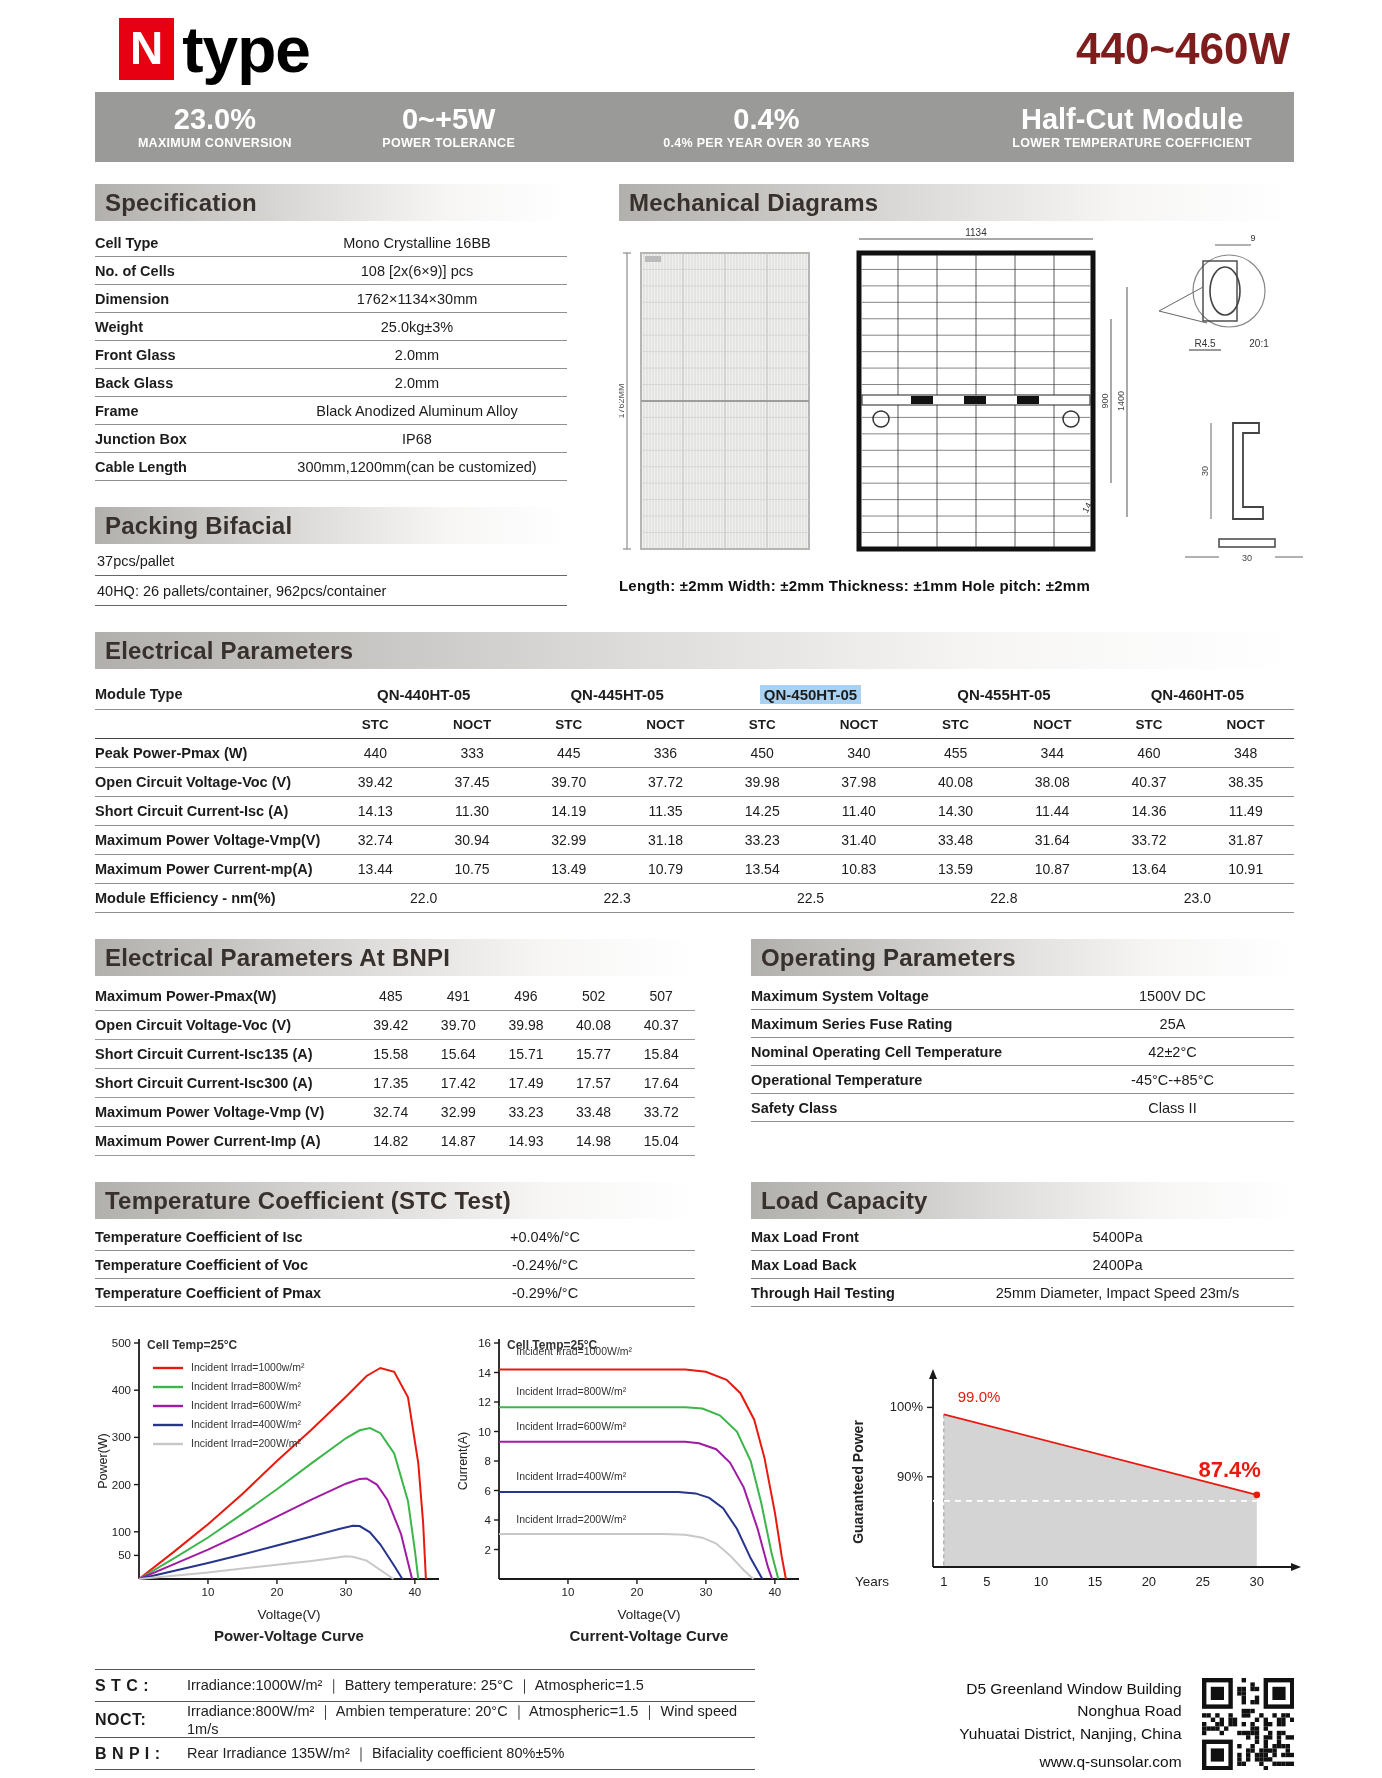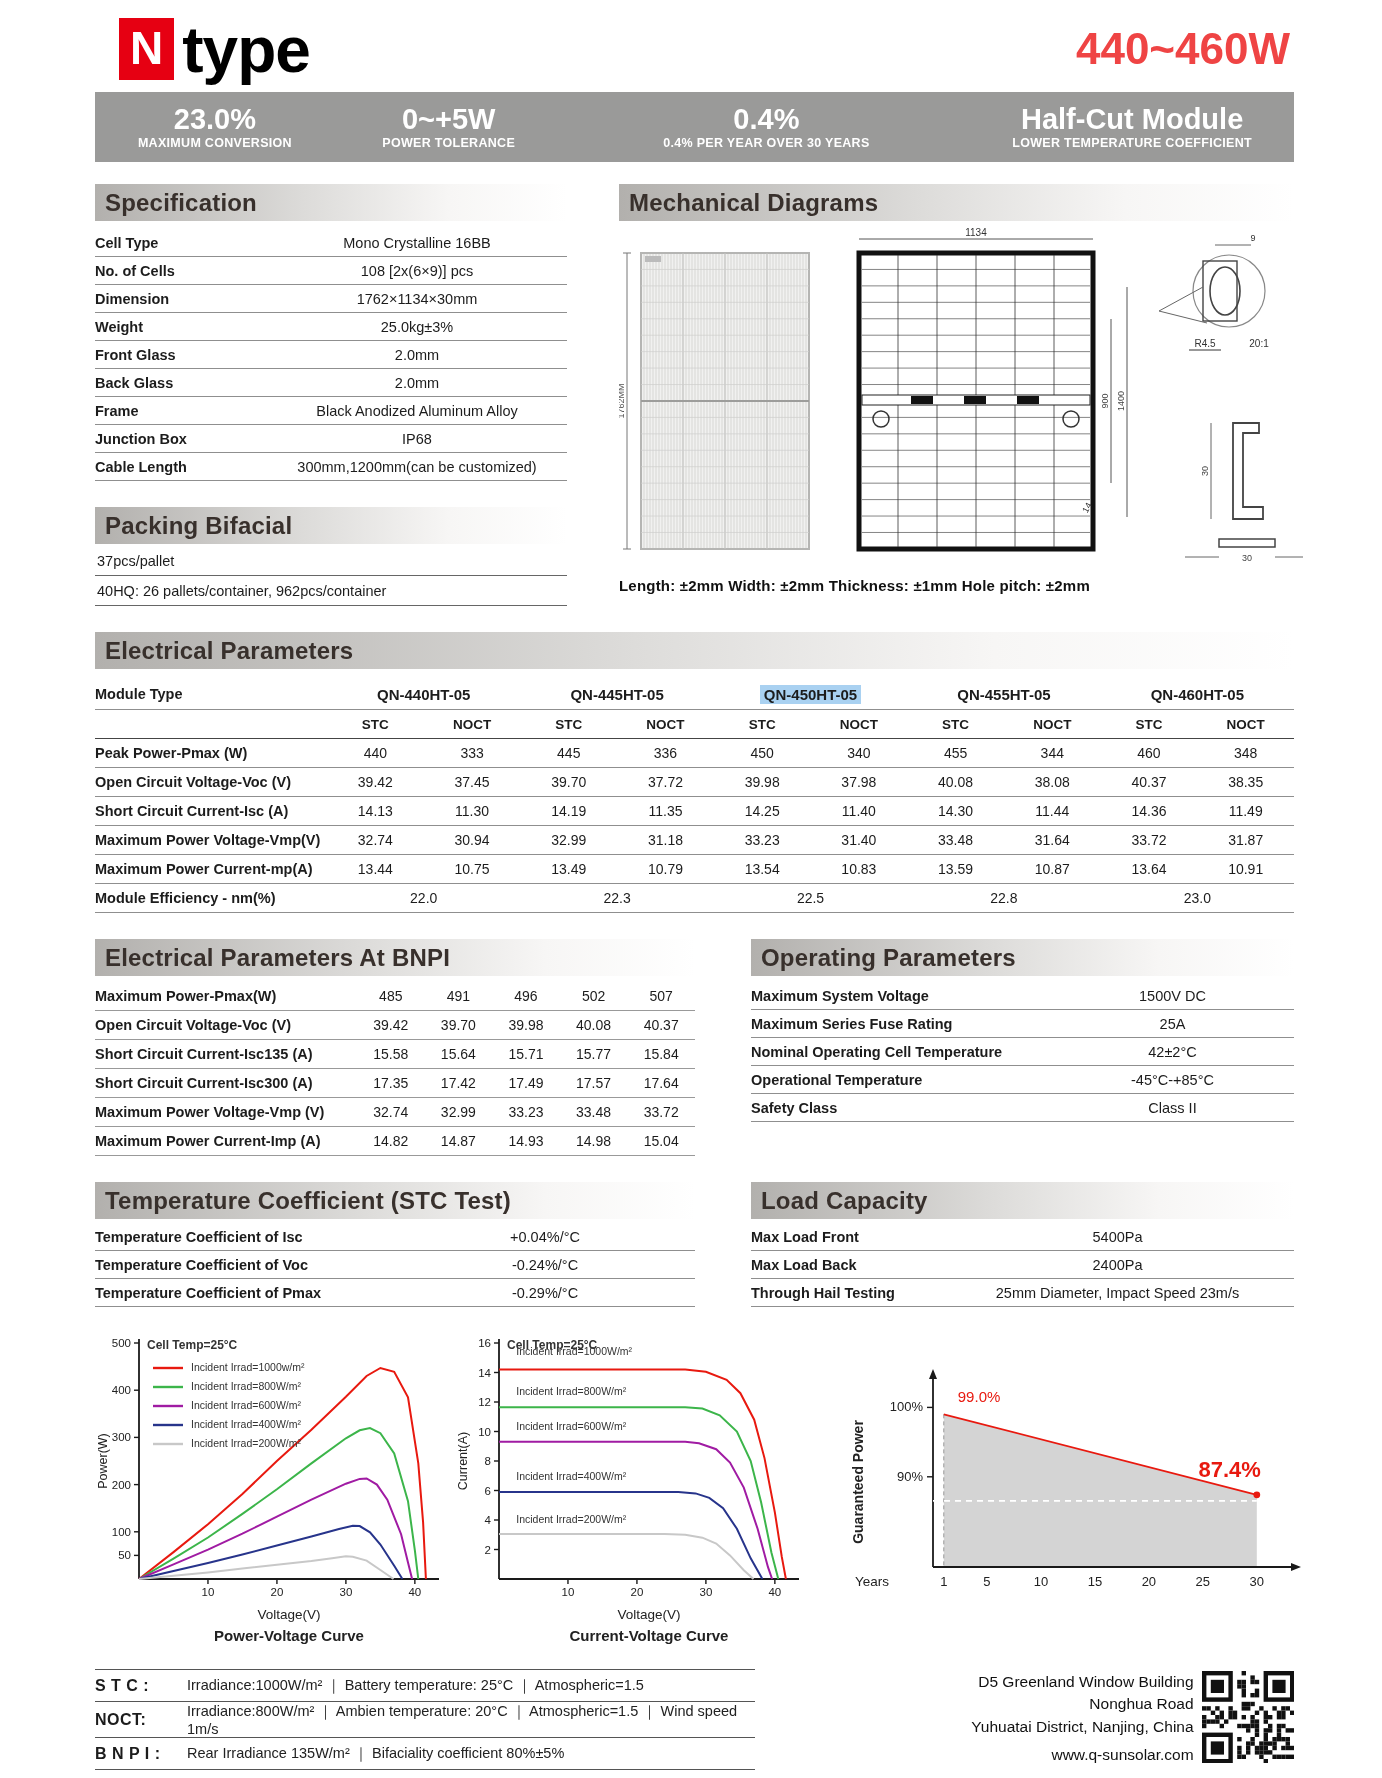--- a/index.html
+++ b/index.html
@@ -3,21 +3,21 @@
 <meta charset="utf-8">
 <style>
   html,body{margin:0;padding:0;background:#fff;}
   body{width:1382px;font-family:"Liberation Sans",sans-serif;color:#1c1c1c;}
   .page{width:1382px;min-height:1778px;box-sizing:border-box;padding:10px 88px 0 95px;position:relative;}
   
   .hdr{display:flex;justify-content:space-between;align-items:flex-start;padding:8px 4px 6px 24px;}
   .logo{display:flex;align-items:flex-end;gap:8px;}
   .logo-n{background:#e60012;color:#fff;font-weight:bold;font-size:46px;line-height:1;padding:4px 8px 6px 8px;border:3px solid #e60012;}
   .logo-type{font-weight:bold;font-size:64px;line-height:0.9;color:#000000;letter-spacing:-1px;}
-  .power-range{color:#ef4444;font-weight:bold;font-size:44px;letter-spacing:0px;margin-top:6px;}
+  .power-range{color:#7f1d1d;font-weight:bold;font-size:44px;letter-spacing:0px;margin-top:6px;}
   
   .banner{display:flex;background:#9a9a99;color:#fff;height:70px;align-items:center;margin-top:6px;}
   .bn-item{display:flex;flex-direction:column;align-items:center;justify-content:center;}
   .bn-item:nth-child(1){flex:0 0 20%;}
   .bn-item:nth-child(2){flex:0 0 19%;}
   .bn-item:nth-child(3){flex:0 0 34%;}
   .bn-item:nth-child(4){flex:0 0 27%;}
   .bn-value{font-size:29px;font-weight:bold;line-height:1.05;}
   .bn-label{font-size:12.5px;font-weight:bold;letter-spacing:0.3px;margin-top:1px;}
   
@@ -56,21 +56,21 @@
   .bn-v{flex:1;text-align:center;font-size:14px;}
   
   .charts{display:flex;margin-top:26px;align-items:flex-start;}
   .chart-box{flex:0 0 auto;}
   
   .footer{display:flex;margin-top:20px;align-items:flex-start;justify-content:space-between;}
   .notes{width:660px;border-top:1.4px solid #555;}
   .note-row{display:flex;align-items:center;border-bottom:1.4px solid #555;min-height:31px;font-size:14.5px;}
   .note-term{font-weight:bold;width:92px;flex:0 0 auto;font-size:16px;letter-spacing:0.5px;}
   .note-def{flex:1;color:#222;}
-  .addr-wrap{display:flex;gap:8px;align-items:flex-start;margin-top:2px;}
+  .addr-wrap{display:flex;gap:20px;align-items:flex-start;margin-top:9px;}
   .addr{text-align:right;font-size:15.5px;line-height:1.45;color:#111;}
   .addr .site{margin-top:6px;}
   svg text{font-family:"Liberation Sans",sans-serif;}
 </style>
 </head>
 <body>
 
 <div class="page">
 
   <div class="hdr">

